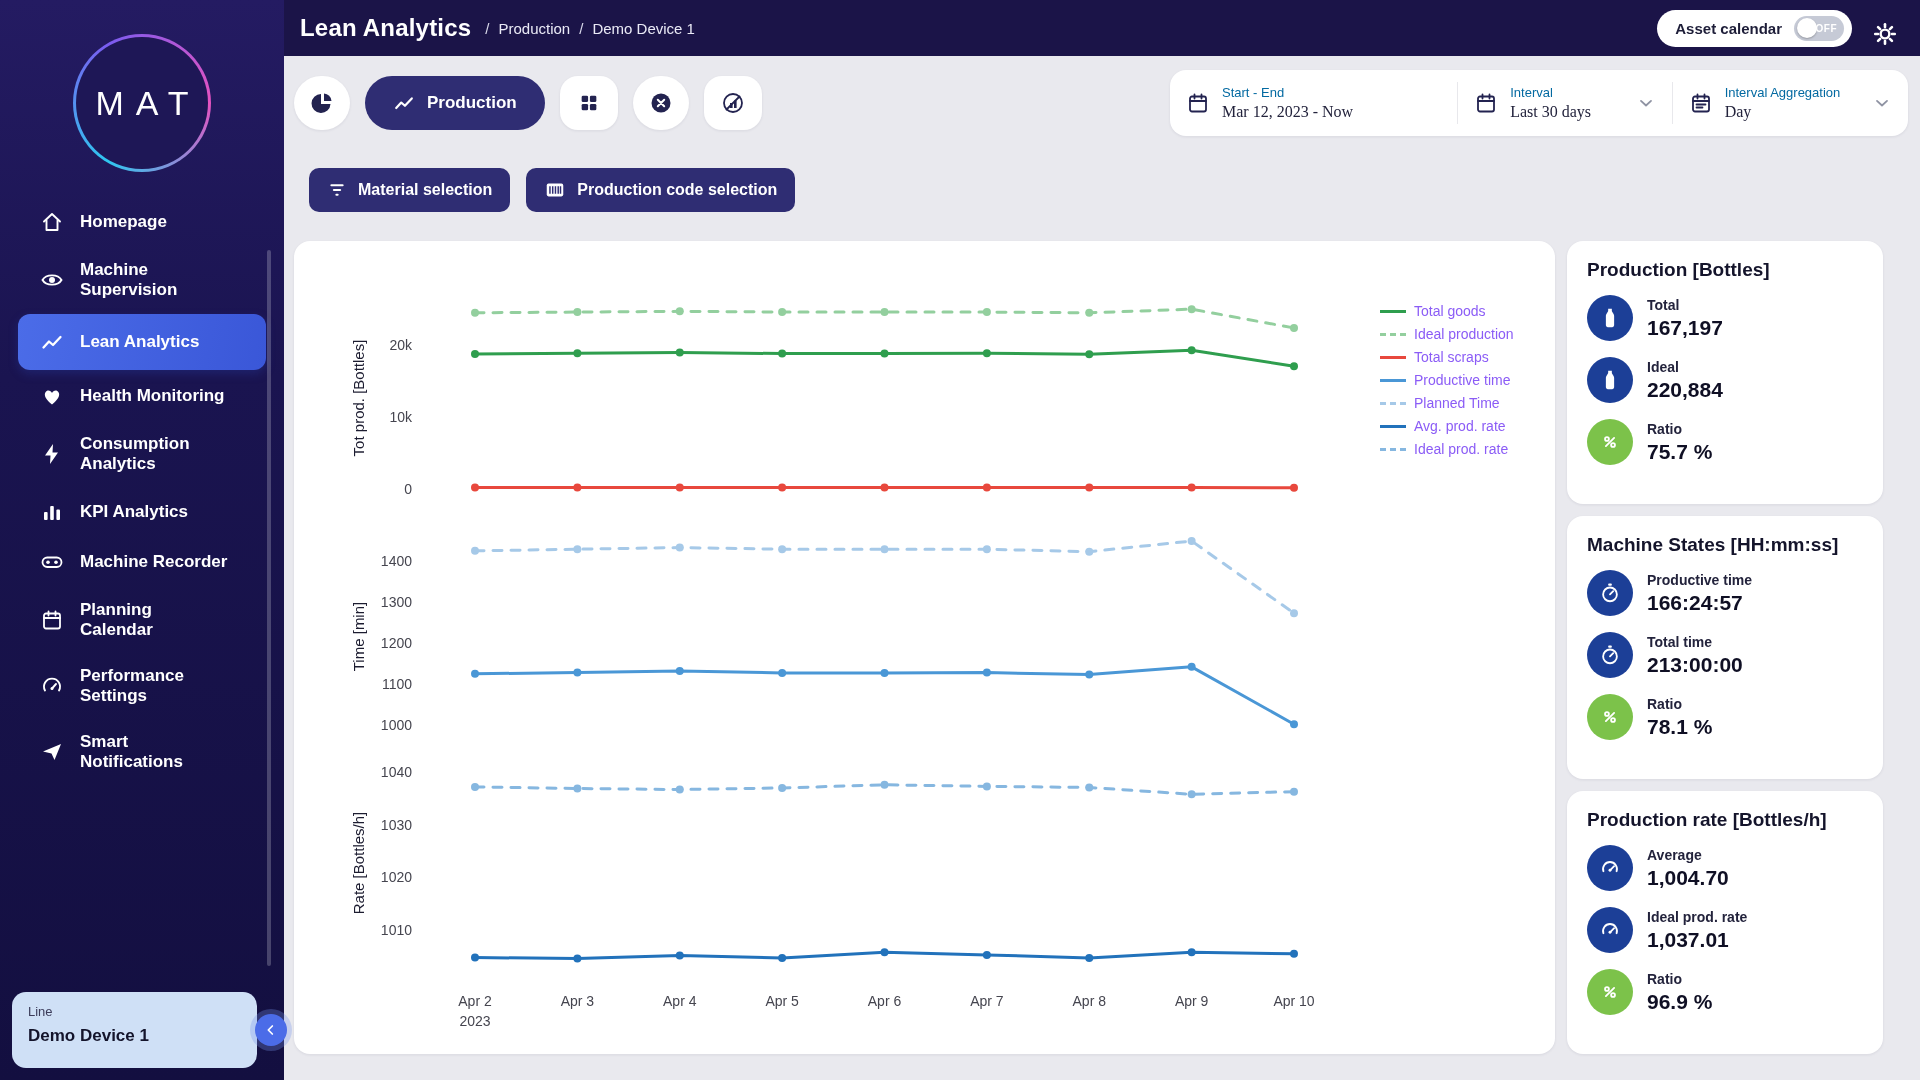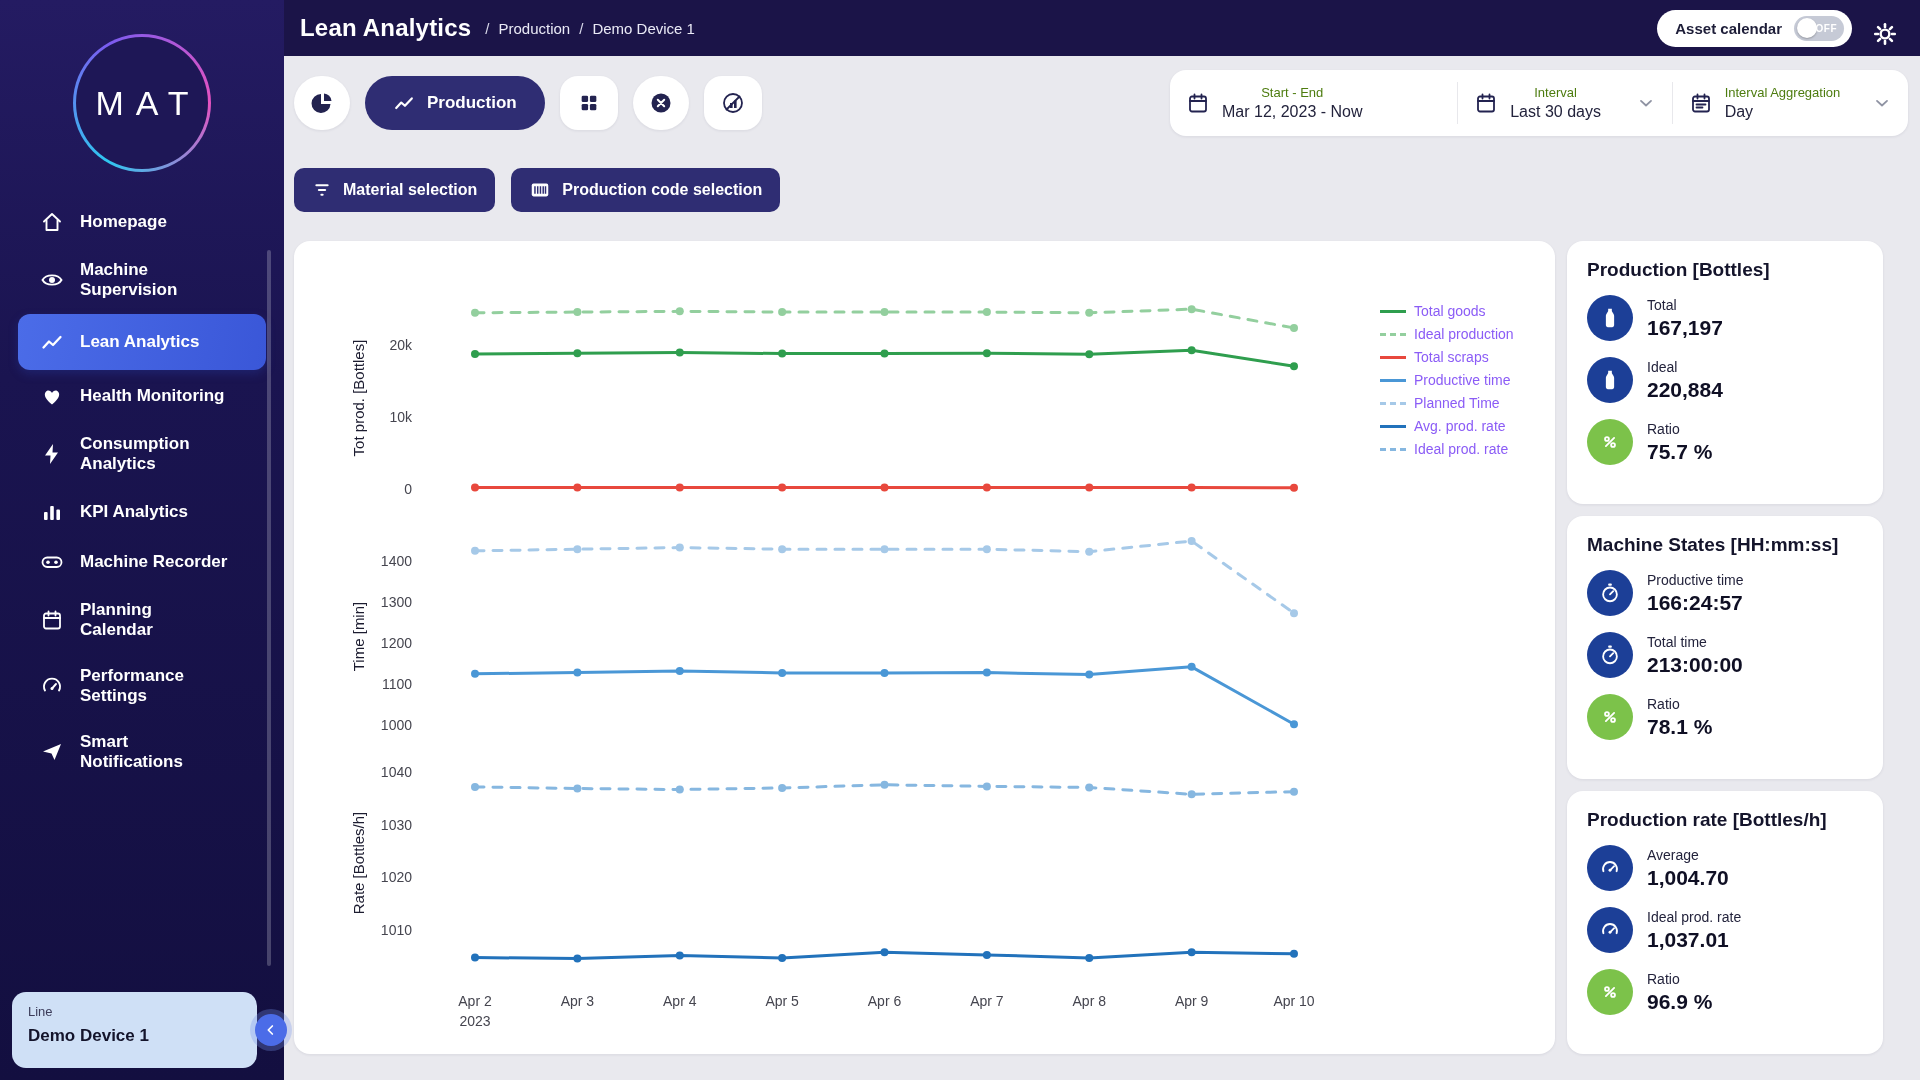--- a/index.html
+++ b/index.html
@@ -44,49 +44,49 @@
   .btn-group{display:flex;gap:15px;align-items:center;}
   .icon-btn{height:54px;width:56px;border:none;background:#fff;border-radius:27px;cursor:pointer;display:flex;align-items:center;justify-content:center;box-shadow:0 1px 3px rgba(20,20,60,.08);}
   .icon-btn.square{border-radius:18px;width:58px;}
   .pill-btn{height:54px;border:none;background:#2f2d73;color:#fff;border-radius:27px;display:flex;align-items:center;gap:12px;padding:0 28px;font-size:17px;font-weight:bold;cursor:pointer;font-family:inherit;}
   .filters-card{width:738px;height:66px;background:#fff;border-radius:16px;display:flex;align-items:center;box-shadow:0 1px 3px rgba(20,20,60,.08);}
   .field{display:flex;align-items:center;gap:12px;padding:0 16px;height:100%;cursor:pointer;}
   .field.f1{width:288px;}
   .field.f2{width:214px;}
   .field.f3{width:236px;}
   .field-texts{display:flex;flex-direction:column;gap:3px;min-width:0;}
-  .field-label{font-size:13px;color:#4d7c0f;text-align:center;}
-  .field-value{font-size:16px;color:#23233c;white-space:nowrap;}
+  .field-label{font-size:13px;color:#0369a1;}
+  .field-value{font-size:16px;color:#23233c;white-space:nowrap;font-family:Liberation Serif, serif;}
   .divider{width:1px;height:42px;background:#e8e8ec;}
   .chev{margin-left:auto;flex-shrink:0;display:flex;}
 
   
   .row2{margin-top:20px;display:flex;justify-content:space-between;align-items:flex-start;height:71px;}
-  .row2-left{display:flex;gap:16px;margin-top:12px;}
+  .row2-left{display:flex;gap:16px;margin-top:12px;margin-left:15px;}
   .sel-btn{height:44px;border:none;background:#2f2d73;color:#fff;border-radius:10px;display:flex;align-items:center;gap:11px;padding:0 18px;font-size:16px;font-weight:bold;cursor:pointer;font-family:inherit;}
   .machine-card{width:297px;height:71px;background:#fff;border-radius:16px;display:flex;align-items:center;gap:13px;padding:0 18px;box-shadow:0 1px 3px rgba(20,20,60,.08);cursor:pointer;}
 
   
   .row3{margin-top:14px;display:flex;gap:12px;height:813px;}
   .chart-card{width:1261px;height:813px;background:#fff;border-radius:16px;padding:8px;position:relative;box-shadow:0 1px 3px rgba(20,20,60,.08);}
   .tick{font-size:14px;fill:#45454f;font-family:"Liberation Sans",sans-serif;}
   .axis-label{font-size:15px;fill:#1c1c30;font-family:"Liberation Sans",sans-serif;}
   .legend{position:absolute;left:1086px;top:62px;display:flex;flex-direction:column;gap:7px;}
   .legend-item{display:flex;align-items:center;gap:8px;cursor:pointer;}
   .legend-swatch{width:26px;height:0;display:inline-block;}
   .legend-label{font-size:14px;color:#8b5cf6;}
 
   .stats-col{width:316px;display:flex;flex-direction:column;gap:12px;}
   .stat-card{background:#fff;border-radius:16px;flex:1;padding:18px 20px;box-shadow:0 1px 3px rgba(20,20,60,.08);}
   .stat-title{font-size:19px;font-weight:bold;color:#14142b;margin-bottom:14px;}
   .stat-row{display:flex;align-items:center;gap:14px;margin-bottom:16px;}
   .stat-ic{width:46px;height:46px;border-radius:50%;flex-shrink:0;display:flex;align-items:center;justify-content:center;}
   .stat-ic.dark{background:#1c3f97;}
   .stat-ic.green{background:#7cc24a;}
-  .stat-label{font-size:14px;font-weight:normal;color:#23233c;}
+  .stat-label{font-size:14px;font-weight:bold;color:#23233c;}
   .stat-value{font-size:21px;font-weight:bold;color:#0f0f24;margin-top:3px;}
 </style>
 </head>
 <body>
 
 <div class="app">
 
   <aside class="sidebar">
     <div class="logo">
       <div class="logo-inner">MAT</div>

